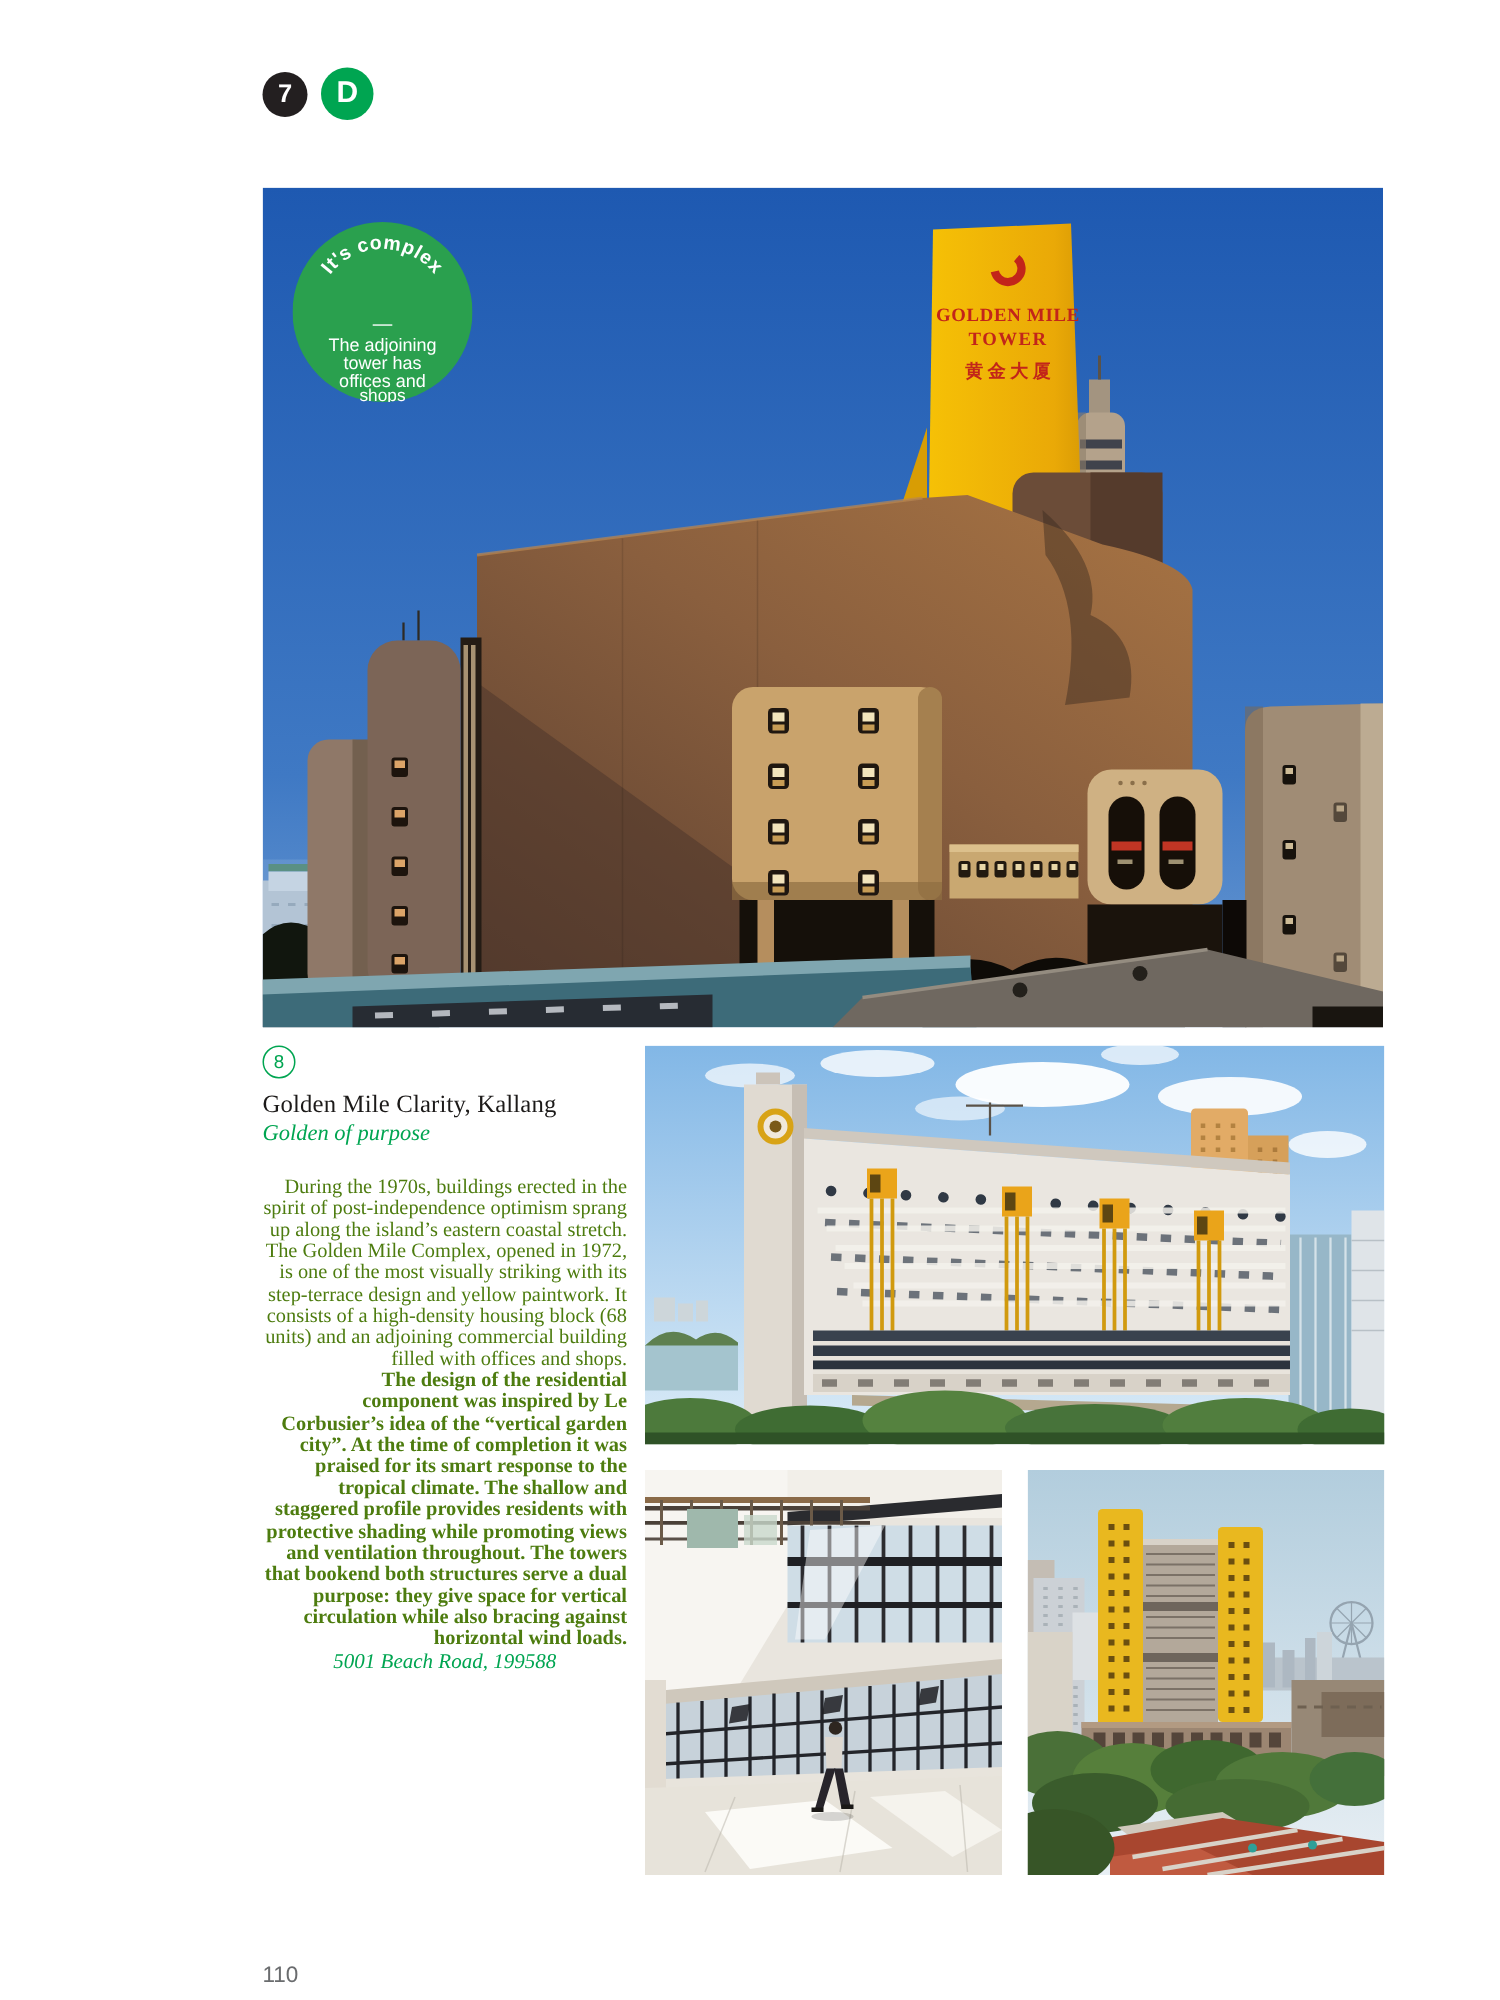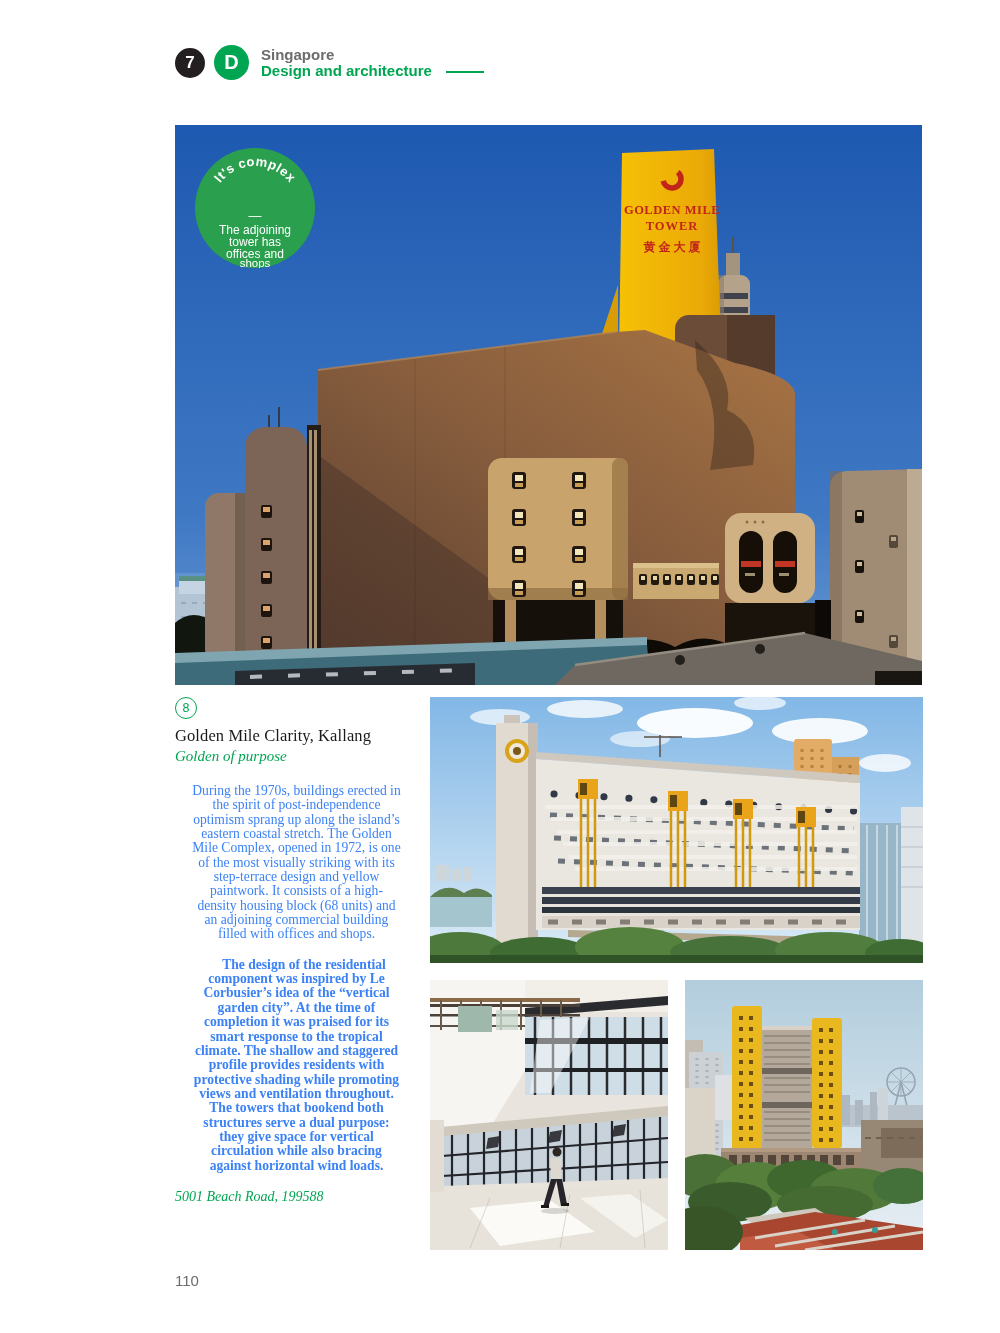--- a/index.html
+++ b/index.html
@@ -31,43 +31,37 @@
   
   .listing{position:absolute;left:175px;top:697px;width:243px;}
   .num-circle{width:20px;height:20px;border:1.4px solid #00a551;border-radius:50%;
               color:#00a551;font-size:12.5px;display:flex;align-items:center;justify-content:center;
               font-family:"Liberation Sans",sans-serif;}
   .listing h2{font-family:"Liberation Serif",serif;font-weight:normal;font-size:16.5px;
               margin:7px 0 0 0;color:#1c1a19;letter-spacing:.1px;}
   .tagline{font-family:"Liberation Serif",serif;font-style:italic;font-size:15px;
            color:#00a551;margin-top:2px;}
   .body{font-family:"Liberation Serif",serif;font-size:13.6px;line-height:14.35px;
-        margin:16px;color:#3b82f6;text-align:center;}
+        margin:0;color:#4d7c0f;text-align:right;}
   .p1{margin-top:19px;}
   .p2{text-indent:15px;font-weight:bold;}
   .address{font-family:"Liberation Serif",serif;font-style:italic;font-size:14px;
-           color:#00a551;margin-top:1px;}
-
-  .pagenum{position:absolute;left:175px;top:1272px;font-size:15px;color:#6a6c6e;}
+           color:#00a551;margin-top:1px;text-align:center;}
+
+  .pagenum{position:absolute;left:175px;top:1308px;font-size:15px;color:#6a6c6e;}
 </style>
 </head>
 <body>
 
 <header class="pg-header">
   <div class="circle black">
     <span>7</span>
   </div>
   <div class="circle green">
     <span>D</span>
-  </div>
-  <div class="htext">
-    <div class="city">Singapore</div>
-    <div>
-      <span class="sec">Design and architecture</span><span class="rule"></span>
-    </div>
   </div>
 </header>
 
 <div class="photo" id="hero">
 <svg viewBox="0 0 747 560" preserveAspectRatio="none">
   <defs>
     <linearGradient id="hsky" x1="0" y1="0" x2="0" y2="1">
       <stop offset="0" stop-color="#1e59b1"></stop>
           <stop offset="0.7" stop-color="#3f79c4"></stop>
           <stop offset="1" stop-color="#6d9cd4"></stop>

